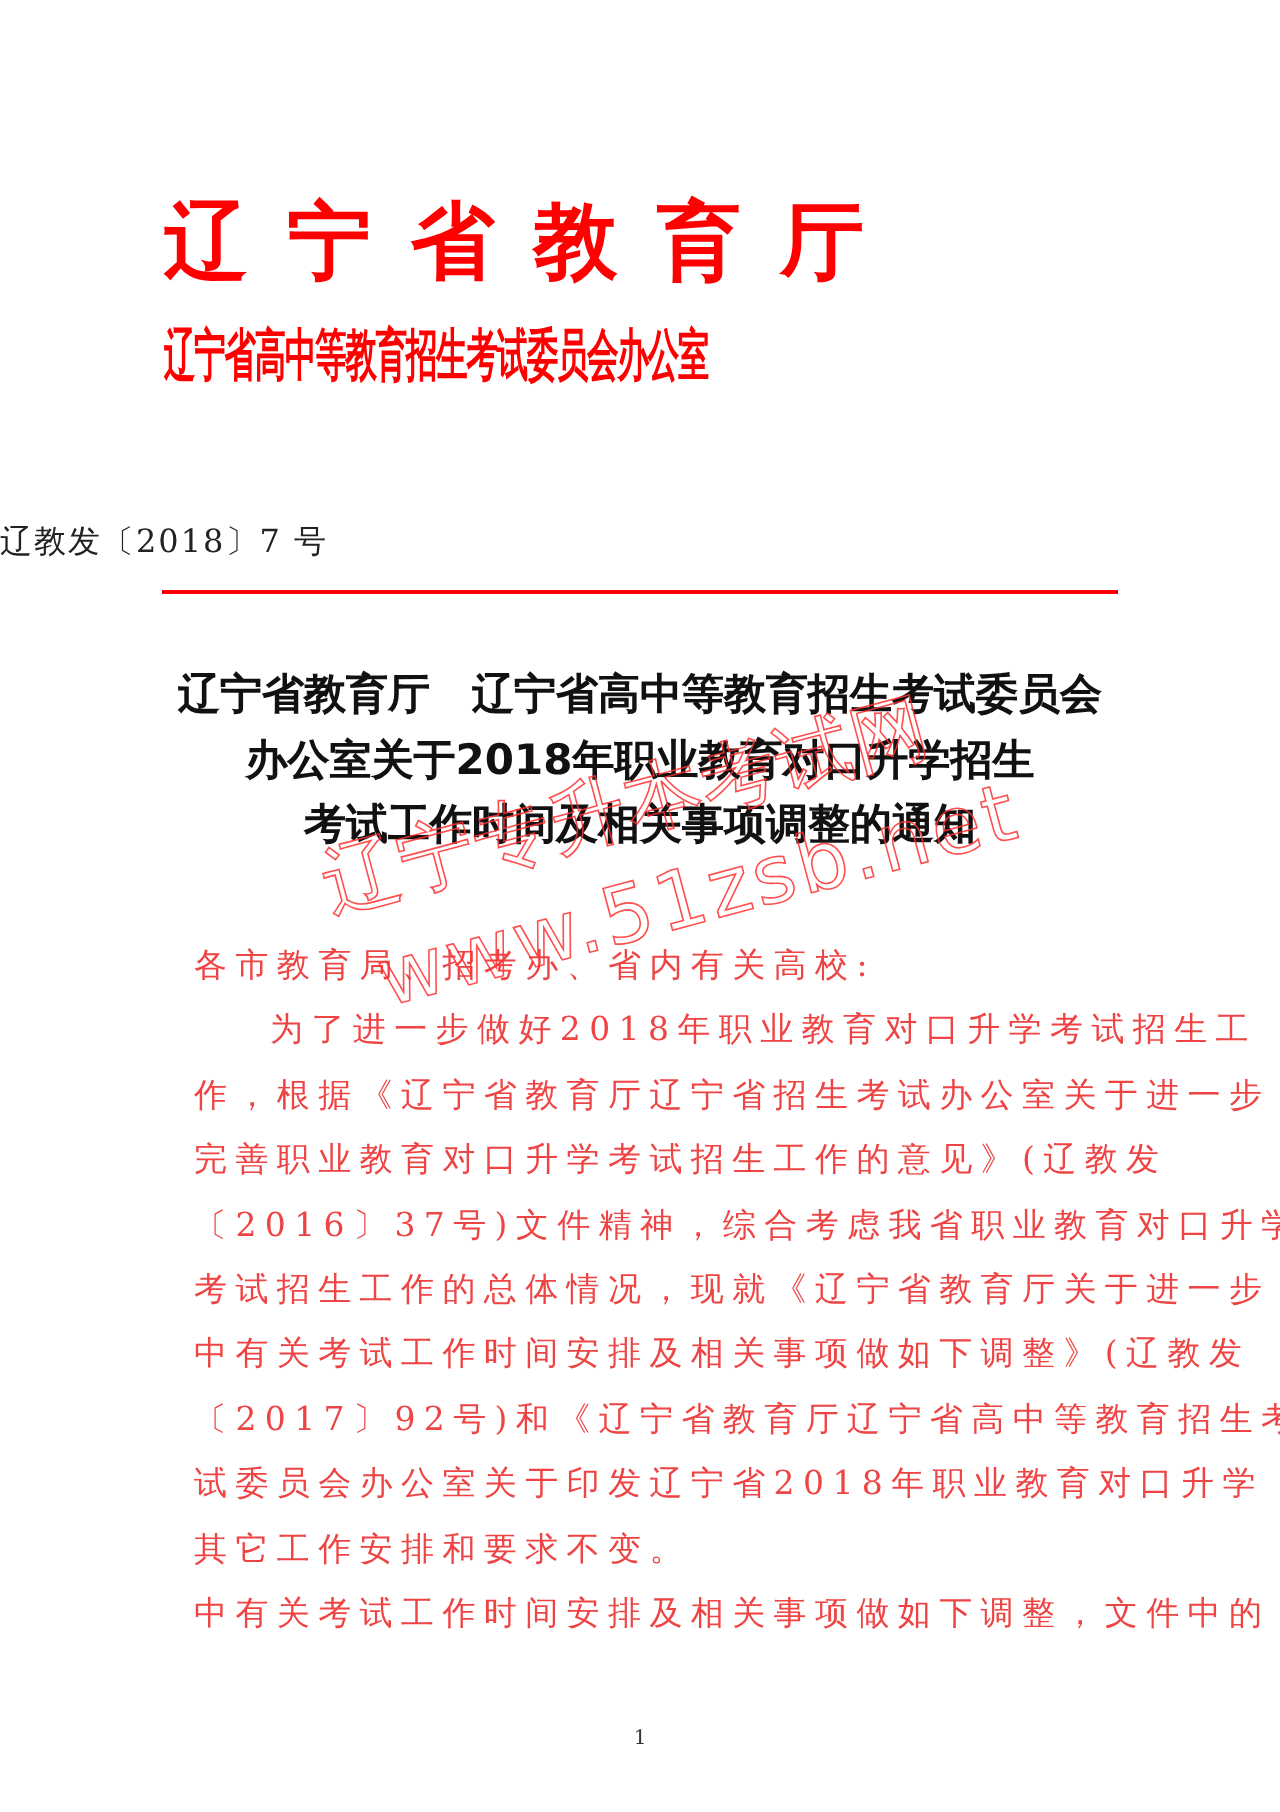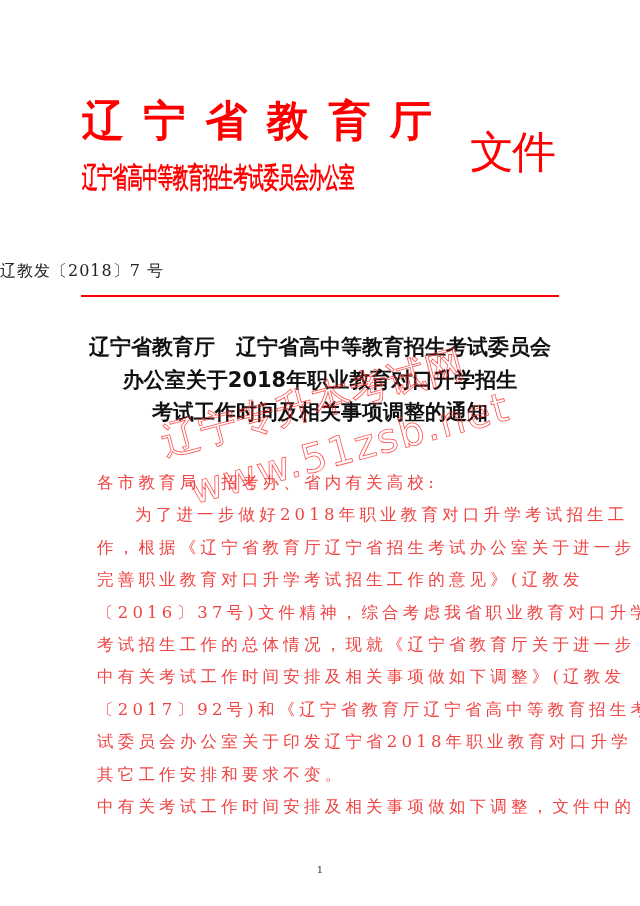--- a/index.html
+++ b/index.html
@@ -161,21 +161,20 @@
     <span>辽</span>
     <span>宁</span>
     <span>省</span>
     <span>教</span>
     <span>育</span>
     <span>厅</span>
   </div>
   <div class="masthead mast-line2">
     <span class="inner">辽宁省高中等教育招生考试委员会办公室</span>
   </div>
-  <div class="masthead mast-suffix">文件</div>
 
   <div class="doc-number">辽教发〔2018〕7 号</div>
   <div class="red-rule"></div>
 
   <div class="title">
     <span class="tline">辽宁省教育厅　辽宁省高中等教育招生考试委员会</span>
     <span class="tline">办公室关于2018年职业教育对口升学招生</span>
     <span class="tline">考试工作时间及相关事项调整的通知</span>
   </div>
 

